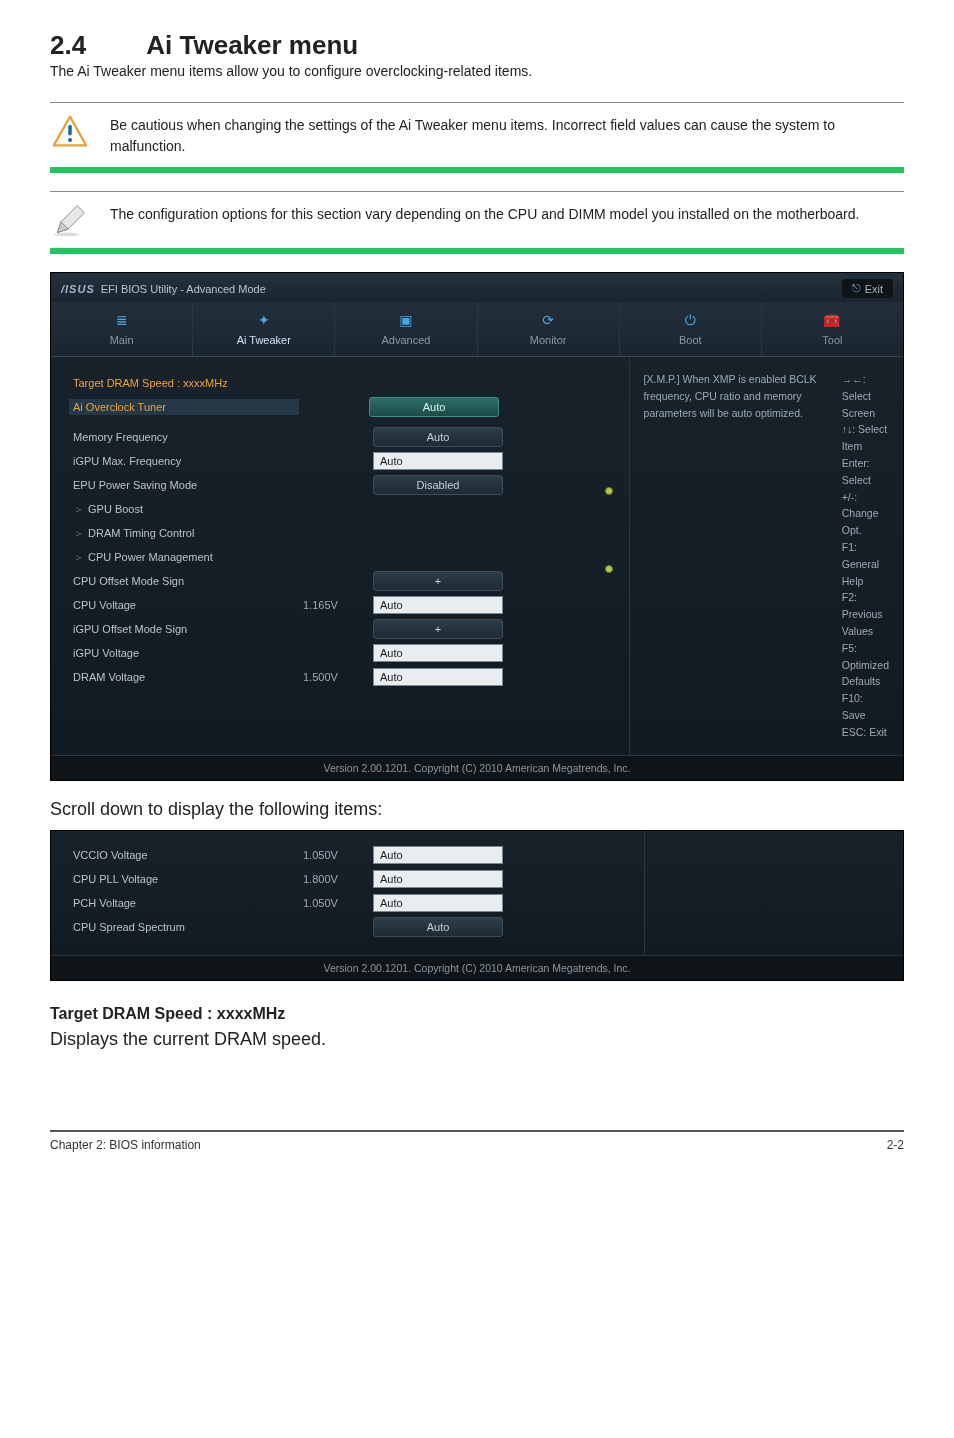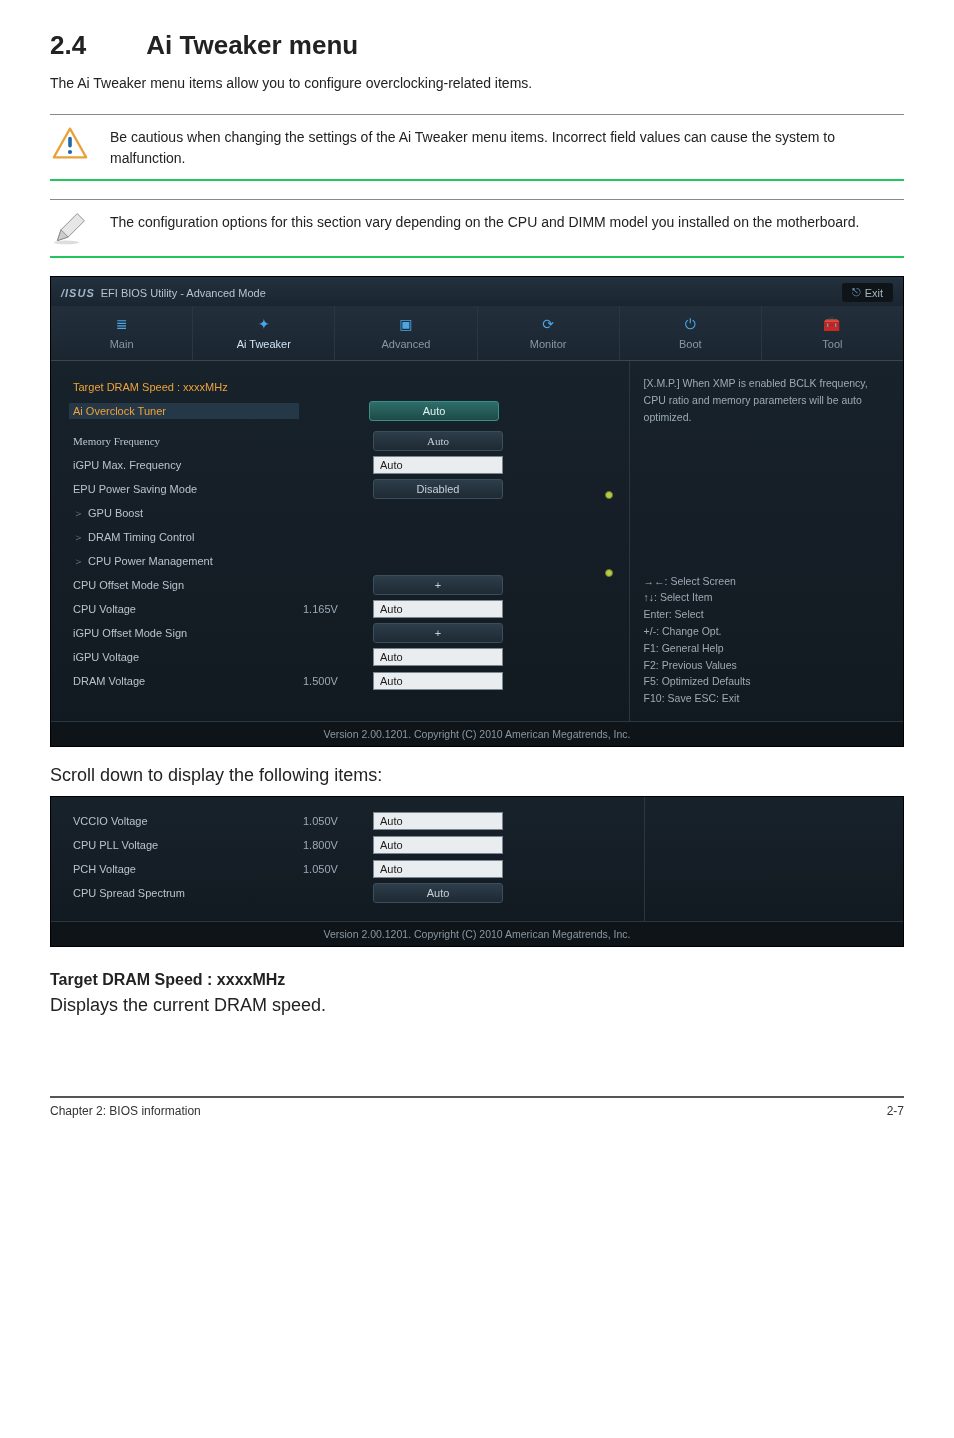--- a/index.html
+++ b/index.html
@@ -8,27 +8,27 @@
     background: #fff;
     color: #222;
     width: 954px;
     margin: 0 auto;
     padding: 30px 50px 40px 50px;
     font-size: 13px;
   }
   h1.section-title {
     font-size: 26px;
     font-weight: bold;
-    margin-bottom: 12px;
+    margin-bottom: 0;
   }
   h1.section-title .num { display:inline-block; width:90px; }
   p.intro { font-size: 14px; margin-bottom: 20px; line-height:1.5; }
   .note-row {
     display:flex; align-items:flex-start; gap:20px;
-    border-top:1px solid #888; border-bottom:2px solid #22c55e;
+    border-top:1px solid #888; border-bottom:6px solid #22c55e;
     padding:10px 0; margin:10px 0 18px 0;
   }
   .note-row .icon { width:40px; display:flex; justify-content:center; }
   .note-row .icon svg { width:36px; height:36px; }
   .note-row .text { flex:1; font-size:14px; line-height:1.5; padding-top:2px; }
 
   
   .bios {
     background: linear-gradient(#1a2530, #101820);
     border:1px solid #000;
@@ -64,27 +64,27 @@
 
   .bios-body {
     display:flex; min-height:360px;
     background:linear-gradient(#18222b,#121a21);
   }
   .bios-left { flex:2.15; padding:14px 16px 18px 22px; position:relative; }
   .bios-right {
     flex:1; padding:14px 14px 14px 14px;
     border-left:1px solid #2a3640;
     color:#9caab5; font-size:10.5px; line-height:1.6;
-    display:flex; flex-direction:column; justify-content:space-between;margin-left:12px;
+    display:flex; flex-direction:row; justify-content:space-between;margin-left:12px;
   }
   .bios-row {
     display:flex; align-items:center; height:24px;
     color:#b9c3cb;
   }
-  .bios-row.spaced { margin-top:6px;font-family:Liberation Serif, serif; }
+  .bios-row.spaced { margin-top:6px; }
   .bios-row .label { flex:0 0 230px; }
   .bios-row .val-col { flex:0 0 70px; color:#9caab5; }
   .bios-row .control { flex:0 0 140px; }
   .orange { color:#f0a23a; }
   .hl-row { background: rgba(60,100,130,0.35); border-radius:0; padding:2px 4px; margin-left:-4px; }
   .chev { color:#6e7c87; margin-right:4px; }
 
   .btn-pill {
     display:inline-block; width:130px; padding:3px 0;
     text-align:center; border-radius:3px;
@@ -307,14 +307,14 @@
     <div style="flex:1;border-left:1px solid #2a3640;"></div>
   </div>
   <div class="bios-footer">Version 2.00.1201.  Copyright (C) 2010 American Megatrends, Inc.</div>
 </div>
 
 <div class="subhead">Target DRAM Speed : xxxxMHz</div>
 <div class="subtext">Displays the current DRAM speed.</div>
 
 <div class="page-footer">
   <span>Chapter 2: BIOS information</span>
-  <span>2-7</span>
+  <span>2-2</span>
 </div>
 
 </body></html>

